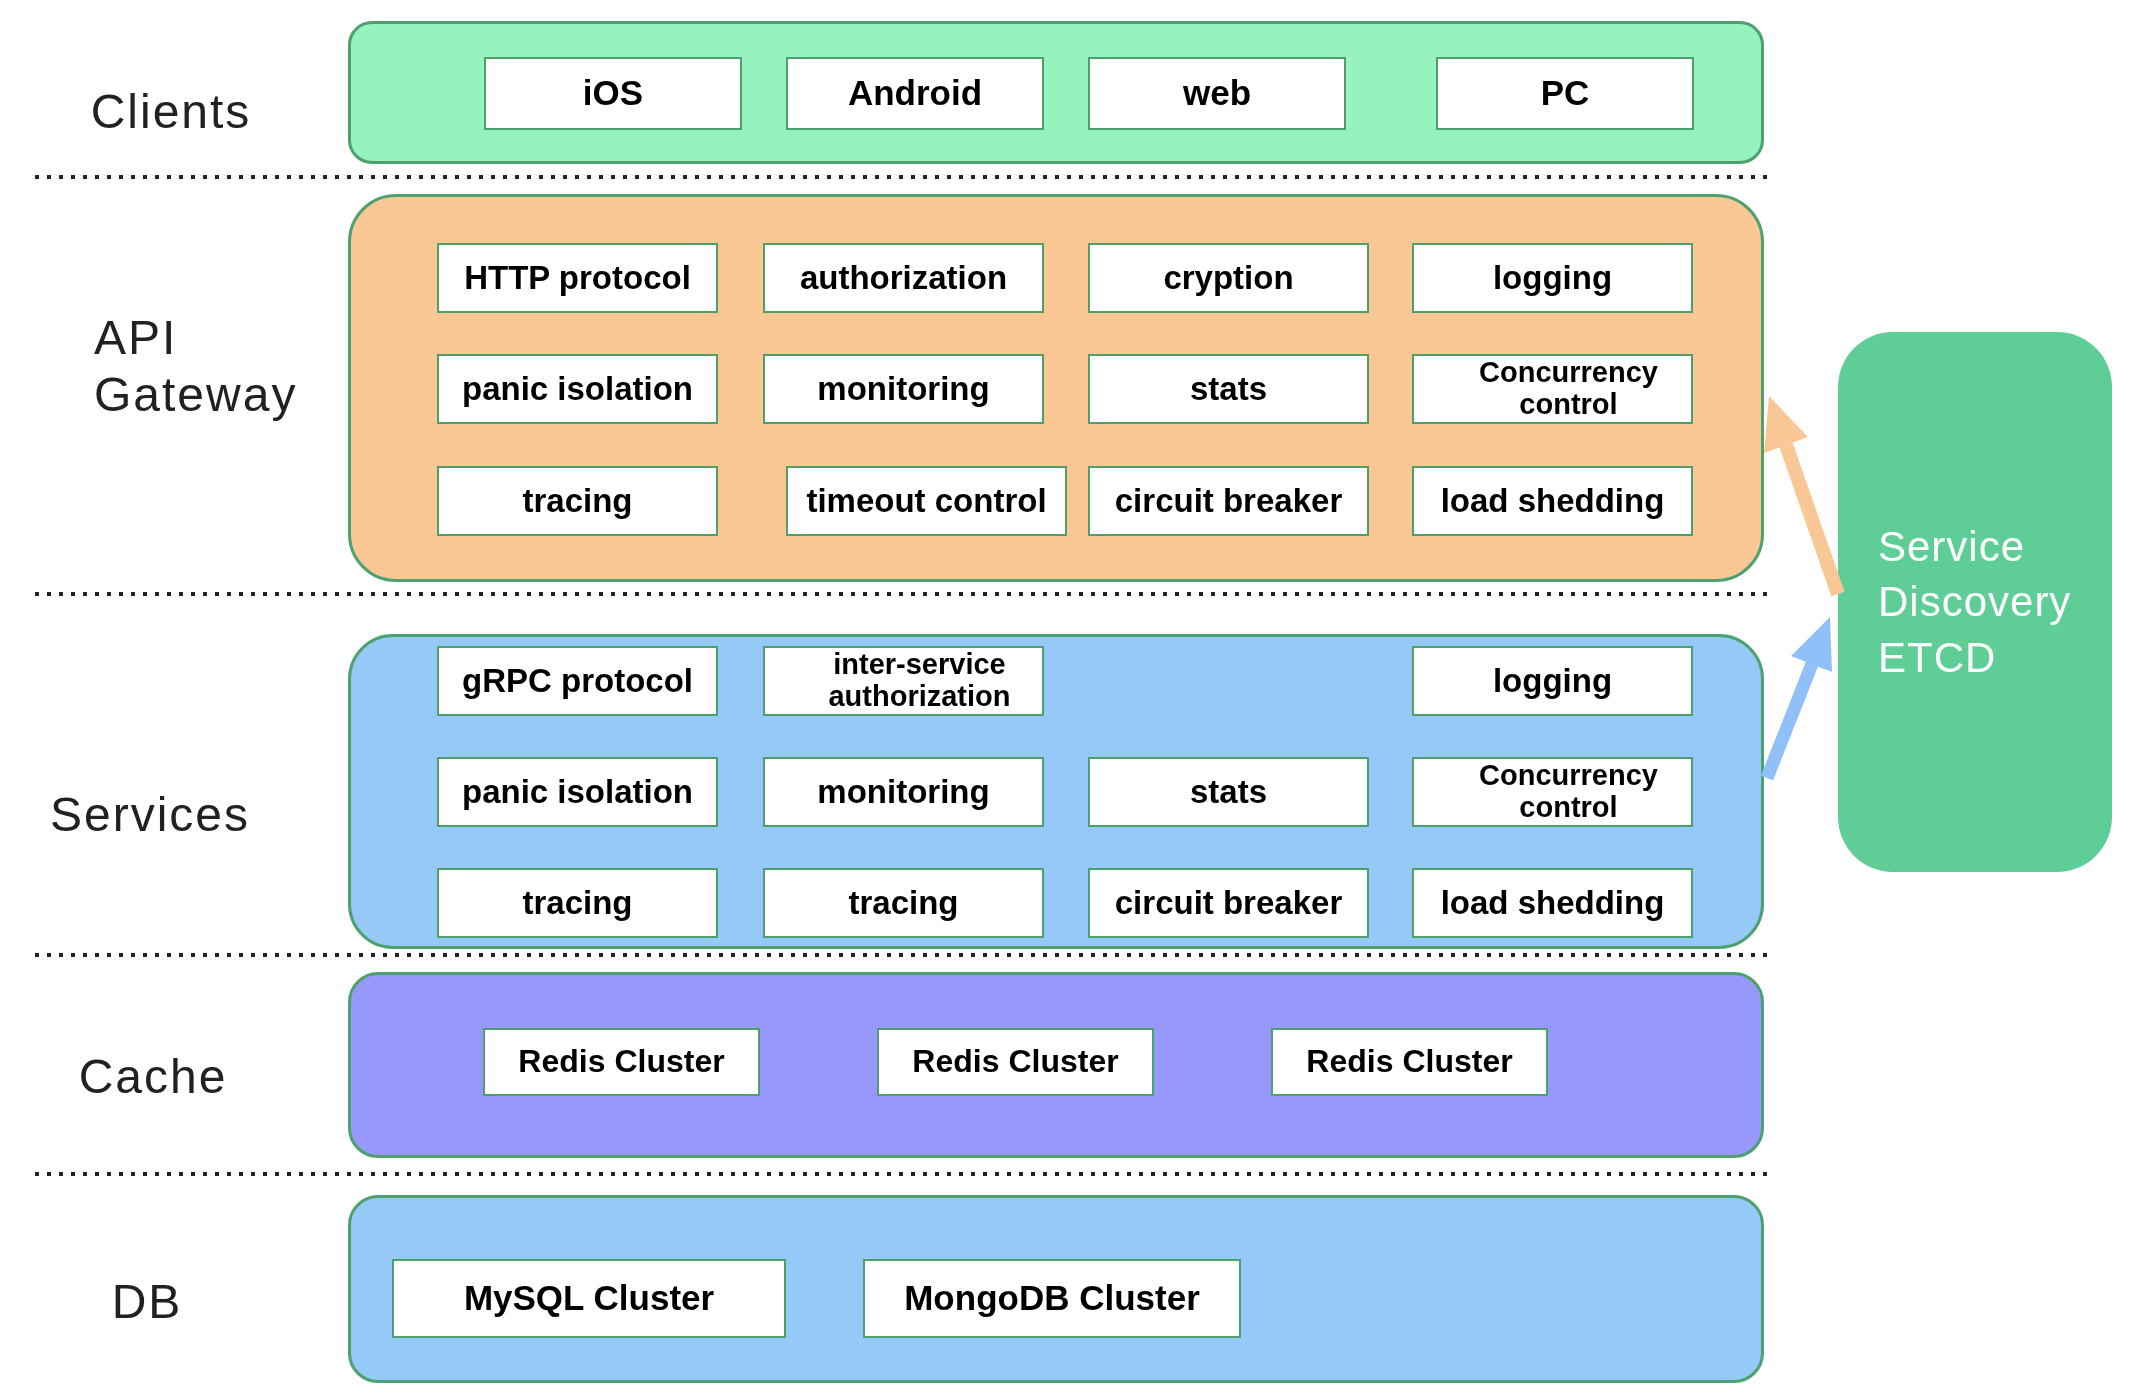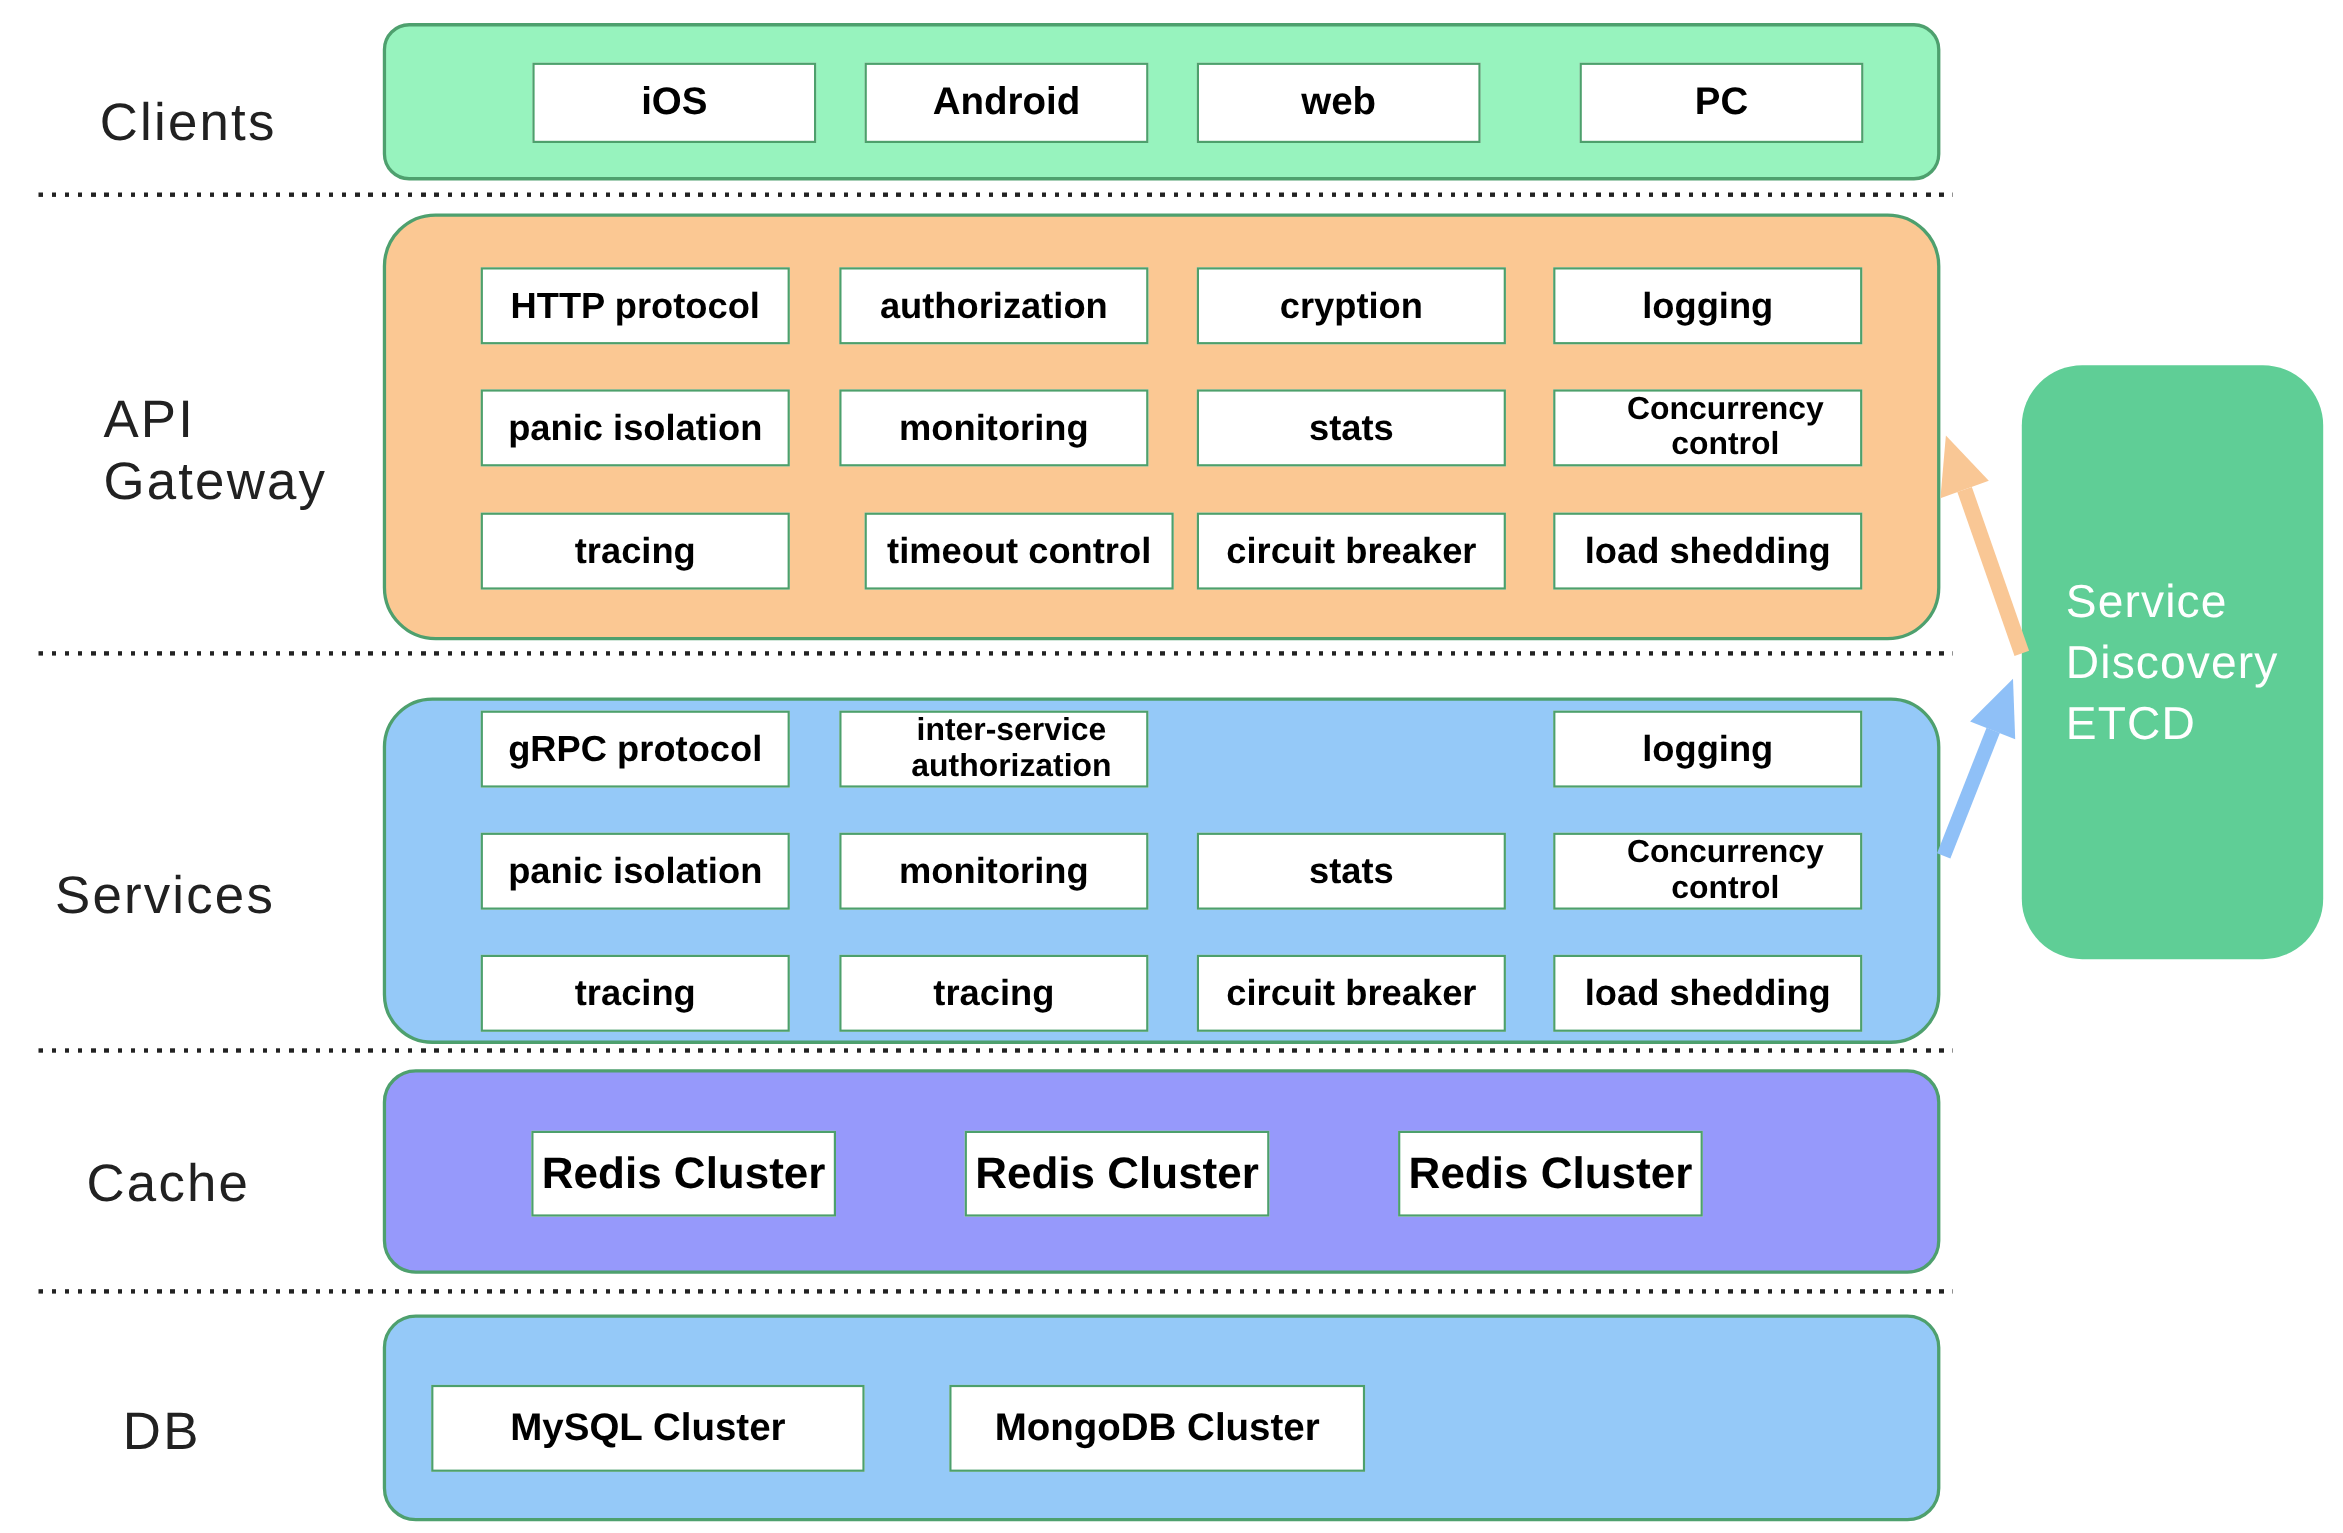--- a/index.html
+++ b/index.html
@@ -30,21 +30,21 @@
   .layer-cache{top:972px;height:186px;background:var(--cache-fill);border-radius:30px;}
   .layer-db{top:1195px;height:188px;background:var(--db-fill);border-radius:30px;}
   .cell{
     position:absolute;display:flex;align-items:center;justify-content:center;
     background:var(--inner-box-fill);border:2.5px solid var(--inner-box-border);
     font-size:33px;color:var(--cell-text);text-align:center;width:281px;height:70px;
     white-space:pre-line;line-height:1.1;font-weight:bold;
   }
   .cell.small{font-size:29px;padding-left:32px;}
   .client-cell{width:258px;height:73px;top:33px;font-size:35px;}
-  .cache-cell{width:277px;height:78px;top:53px;font-size:40px;}
+  .cache-cell{width:277px;height:68px;top:53px;font-size:32px;}
   .db-cell{height:79px;top:61px;font-size:35px;}
   .sep{
     position:absolute;left:35px;width:1740px;height:4px;
     background-image:repeating-linear-gradient(90deg,var(--separator) 0 4px,transparent 4px 12px);
   }
   .etcd{
     position:absolute;left:1838px;top:332px;width:274px;height:540px;
     background:var(--etcd-fill);border-radius:55px;
     display:flex;align-items:center;
   }
@@ -57,21 +57,21 @@
   .arrow-orange-fill{fill:var(--arrow-orange);}
   .arrow-blue-stroke{stroke:var(--arrow-blue);}
   .arrow-blue-fill{fill:var(--arrow-blue);}
 </style>
 </head>
 <body>
 
 <div class="canvas">
 
   <div class="row-label center-label" style="left:171px;top:84px;">Clients</div>
-  <div class="row-label" style="left:94px;top:310px;margin-top:44px;">API
+  <div class="row-label" style="left:94px;top:310px;">API
 Gateway</div>
   <div class="row-label center-label" style="left:150px;top:787px;">Services</div>
   <div class="row-label center-label" style="left:153px;top:1049px;">Cache</div>
   <div class="row-label center-label" style="left:147px;top:1274px;">DB</div>
 
   <div class="sep" style="top:175px;"></div>
   <div class="sep" style="top:592px;"></div>
   <div class="sep" style="top:953px;"></div>
   <div class="sep" style="top:1172px;"></div>
 

